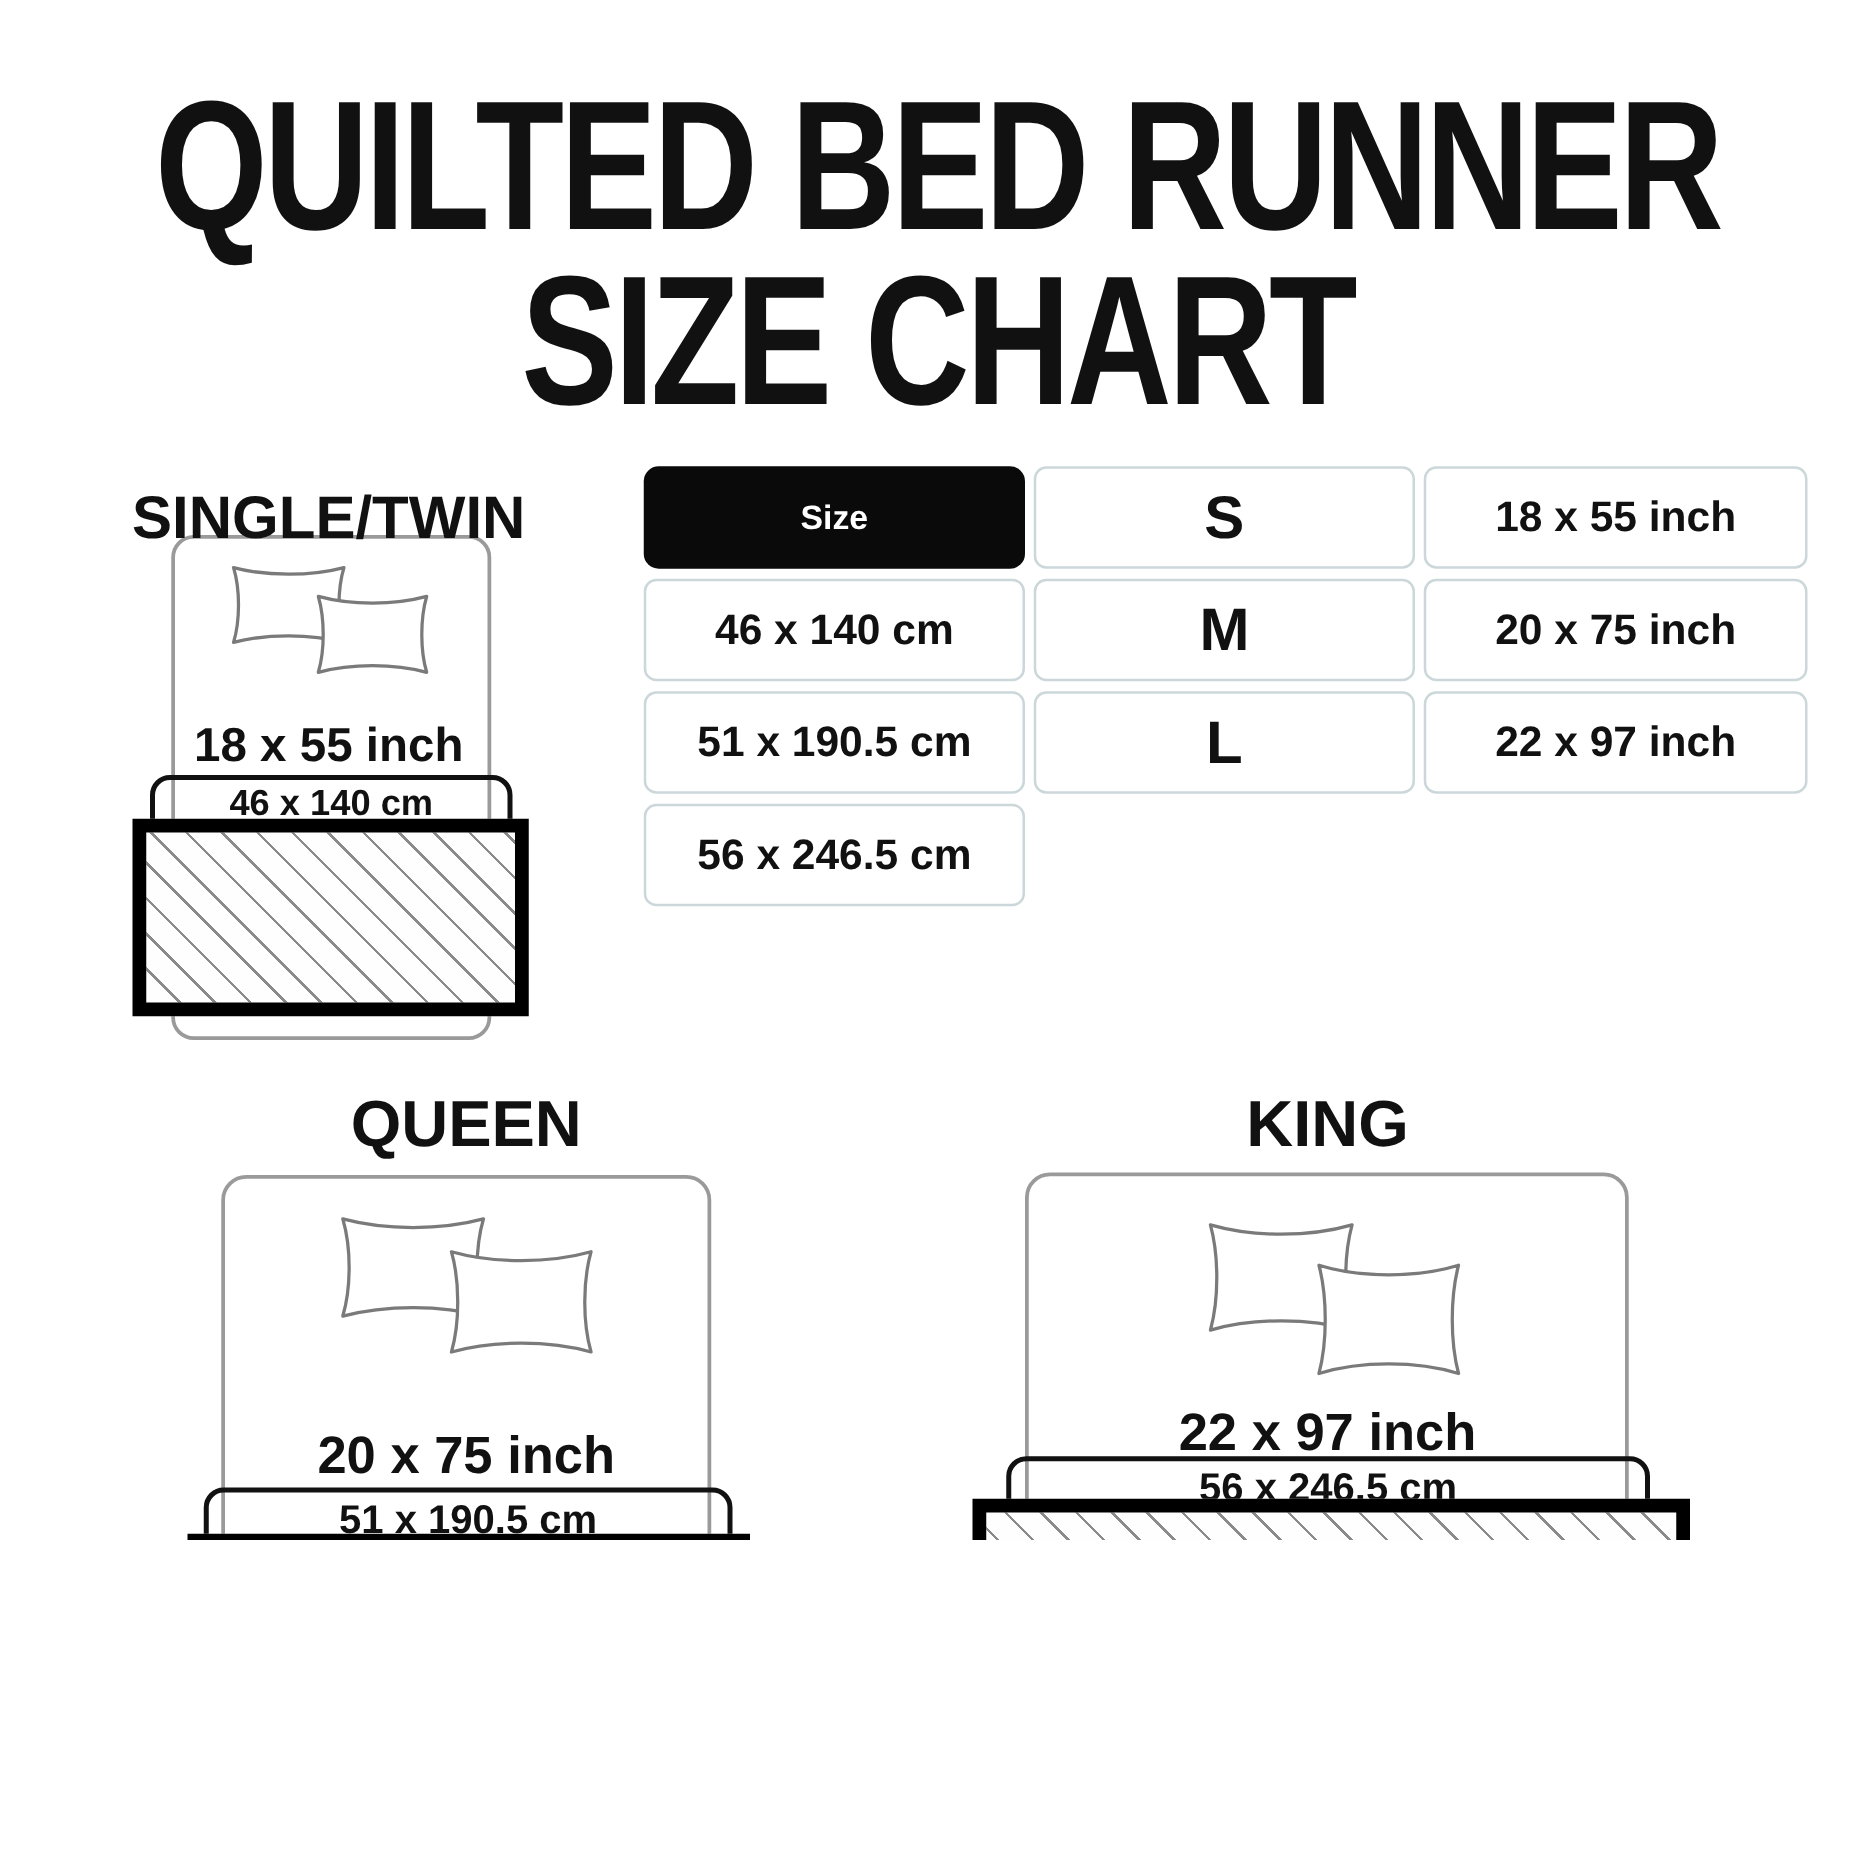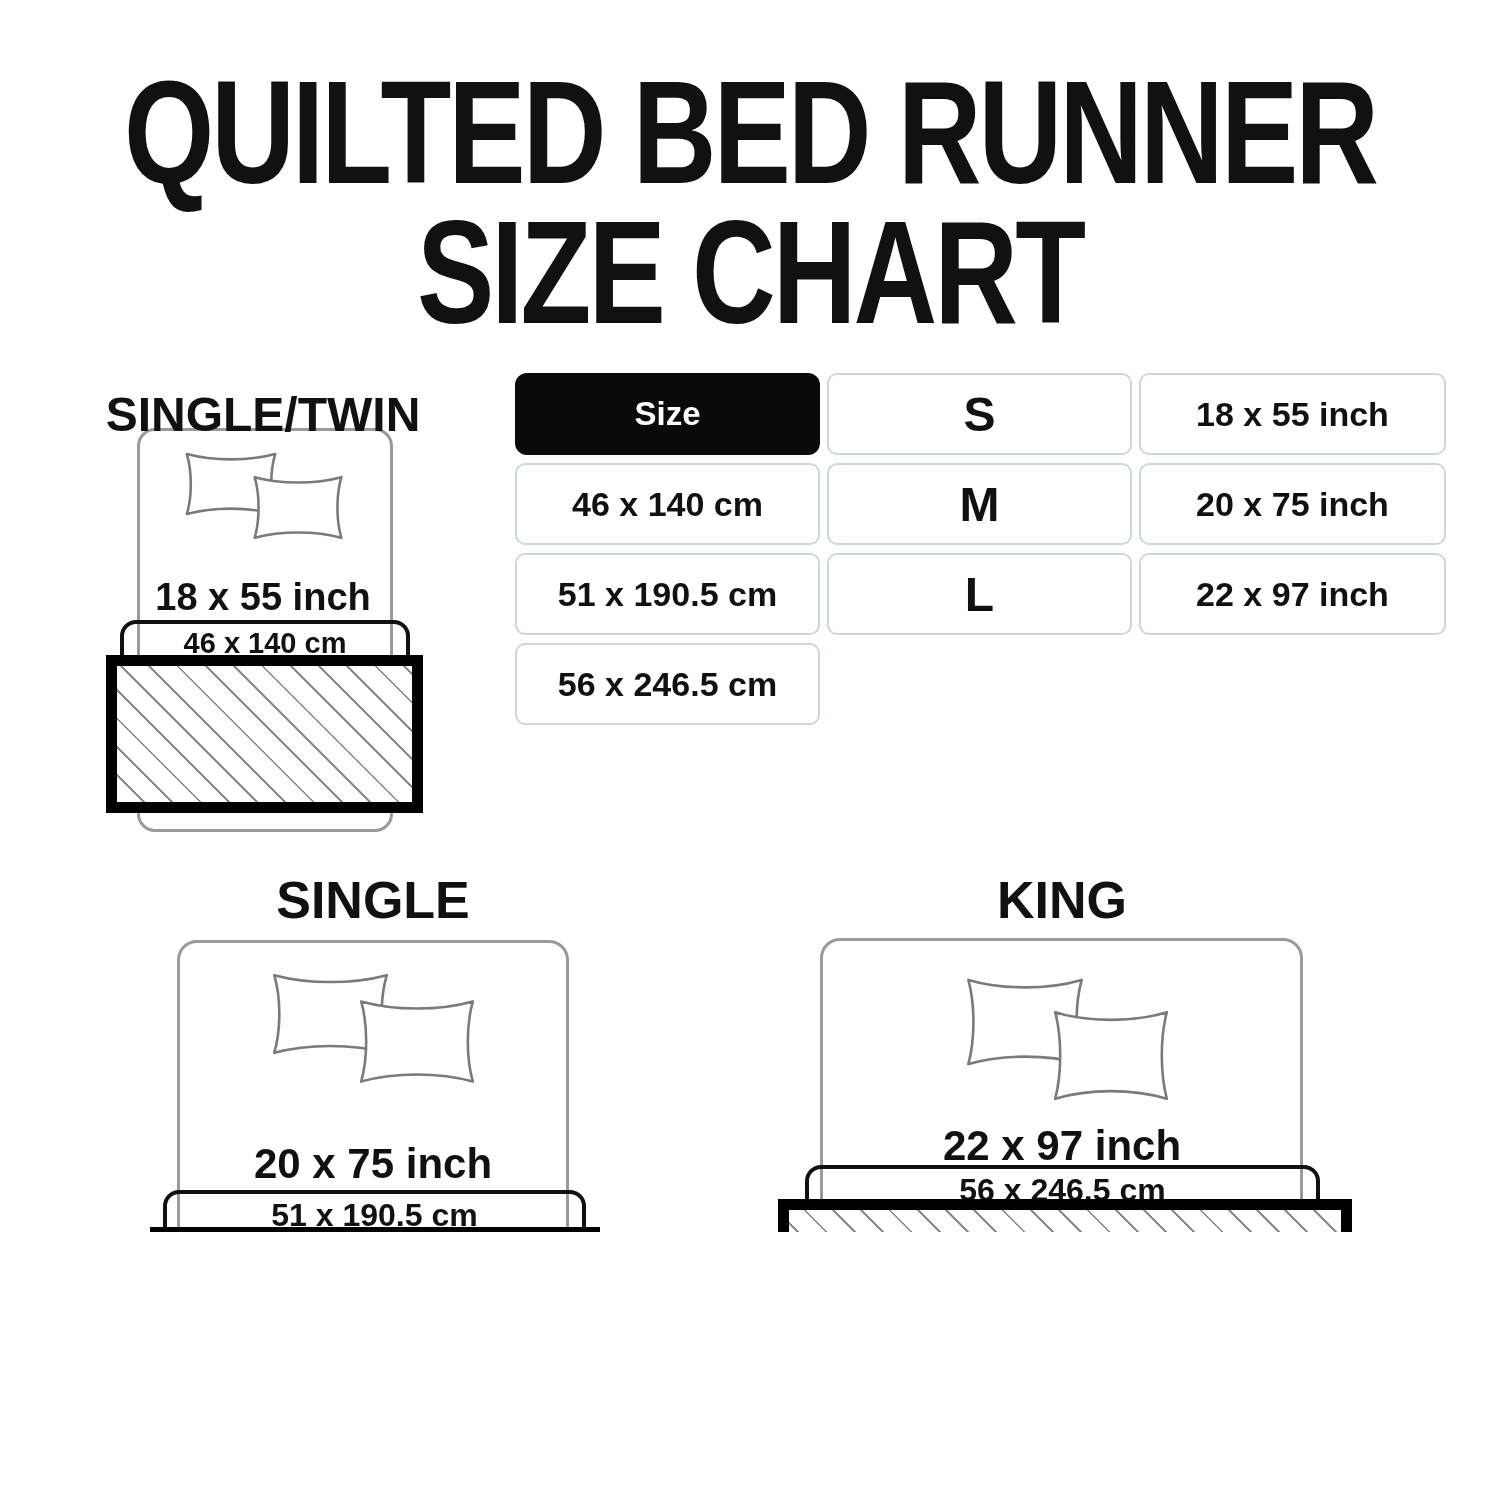--- a/index.html
+++ b/index.html
@@ -55,21 +55,21 @@
   
   .size-table{
     position:absolute;left:515px;top:373px;
     display:grid;grid-template-columns:305px 305px 307px;
     grid-template-rows:82px 82px 82px 82px;
     column-gap:7px;row-gap:8px;z-index:3;
   }
   .th{
     background:var(--table_header_bg);color:var(--table_header_text);
     border-radius:12px;display:flex;align-items:center;justify-content:center;
-    font-size:33px;white-space:nowrap;
+    font-size:27px;white-space:nowrap;
   }
   .td{
     background:#ffffff;border:2px solid var(--table_cell_border);
     border-radius:10px;box-sizing:border-box;
     display:flex;align-items:center;justify-content:center;white-space:nowrap;
   }
   .td-size{font-size:48px;}
   .td-val{font-size:34px;}
 </style>
 </head>
@@ -106,21 +106,21 @@
     <div class="td td-size">M</div>
     <div class="td td-val">20 x 75 inch</div>
     <div class="td td-val">51 x 190.5 cm</div>
 
     <div class="td td-size">L</div>
     <div class="td td-val">22 x 97 inch</div>
     <div class="td td-val">56 x 246.5 cm</div>
   </div>
 
   <div>
-    <div class="diag-heading" style="left:173px;top:870px;width:400px;font-size:52px;">SINGLE</div>
+    <div class="diag-heading" style="left:173px;top:870px;width:400px;font-size:52px;">QUEEN</div>
     <div class="bed" style="left:177px;top:940px;width:392px;height:479px;border-radius:20px;"></div>
     <svg class="pillow" style="left:263px;top:966px;width:135px;height:96px;" viewBox="0 0 120 84" preserveAspectRatio="none">
       <path d="M10 8 C40 16 80 16 110 8 C104 28 104 56 110 76 C80 68 40 68 10 76 C16 56 16 28 10 8 Z" fill="#ffffff" style="stroke:var(--pillow_outline);" stroke-width="2.6" vector-effect="non-scaling-stroke" stroke-linejoin="round"></path>
     </svg>
     <svg class="pillow" style="left:350px;top:992px;width:134px;height:99px;" viewBox="0 0 120 84" preserveAspectRatio="none">
       <path d="M10 8 C40 16 80 16 110 8 C104 28 104 56 110 76 C80 68 40 68 10 76 C16 56 16 28 10 8 Z" fill="#ffffff" style="stroke:var(--pillow_outline);" stroke-width="2.6" vector-effect="non-scaling-stroke" stroke-linejoin="round"></path>
     </svg>
     <div class="inch-label" style="left:173px;top:1140px;width:400px;font-size:42px;">20 x 75 inch</div>
     <div class="cm-box" style="left:163px;top:1190px;width:423px;height:85px;">
       <div class="cm-label" style="font-size:32px;">51 x 190.5 cm</div>

